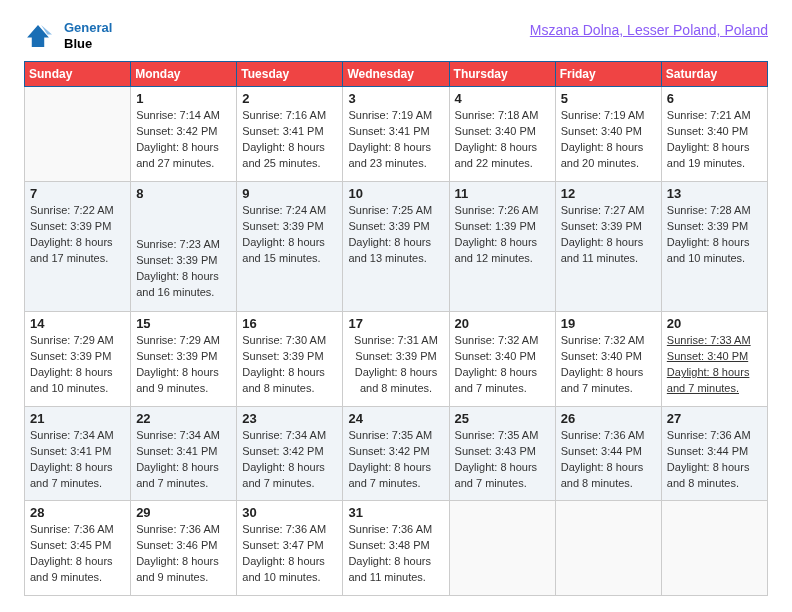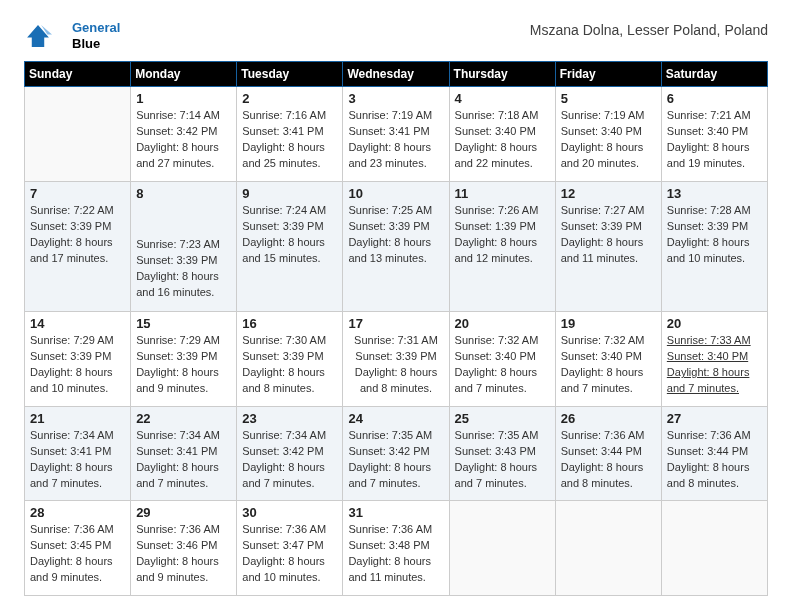--- a/index.html
+++ b/index.html
@@ -19,21 +19,21 @@
     }
     .header {
       display: flex;
       align-items: flex-start;
       justify-content: space-between;
       margin-bottom: 10px;
     }
     .logo {
       display: flex;
       align-items: center;
-      gap: 20px;
+      gap: 12px;
     }
     .logo-text {
       font-size: 13px;
       font-weight: bold;
       color: #333;
       line-height: 1.2;
     }
     .logo-text span {
       color: #1a6eb5;
     }
@@ -45,32 +45,33 @@
       text-align: right;
     }
     .month-title {
       font-size: 32px;
       font-weight: bold;
       color: #222;
       line-height: 1.1;
     }
     .location {
       font-size: 14px;
-      color: #404040;
+      color: #8b5cf6;
       margin-top: 2px;
+      text-decoration: underline;
     }
     .calendar {
       flex: 1;
       border: 1px solid #ccc;
       border-collapse: collapse;
       width: 100%;
       table-layout: fixed;
     }
     .calendar th {
-      background: #000000;
+      background: #ef4444;
       color: #fff;
       font-size: 12px;
       font-weight: bold;
       padding: 5px 4px;
       text-align: left;
       border: 1px solid #1560a0;
     }
     .calendar td {
       border: 1px solid #ccc;
       vertical-align: top;

